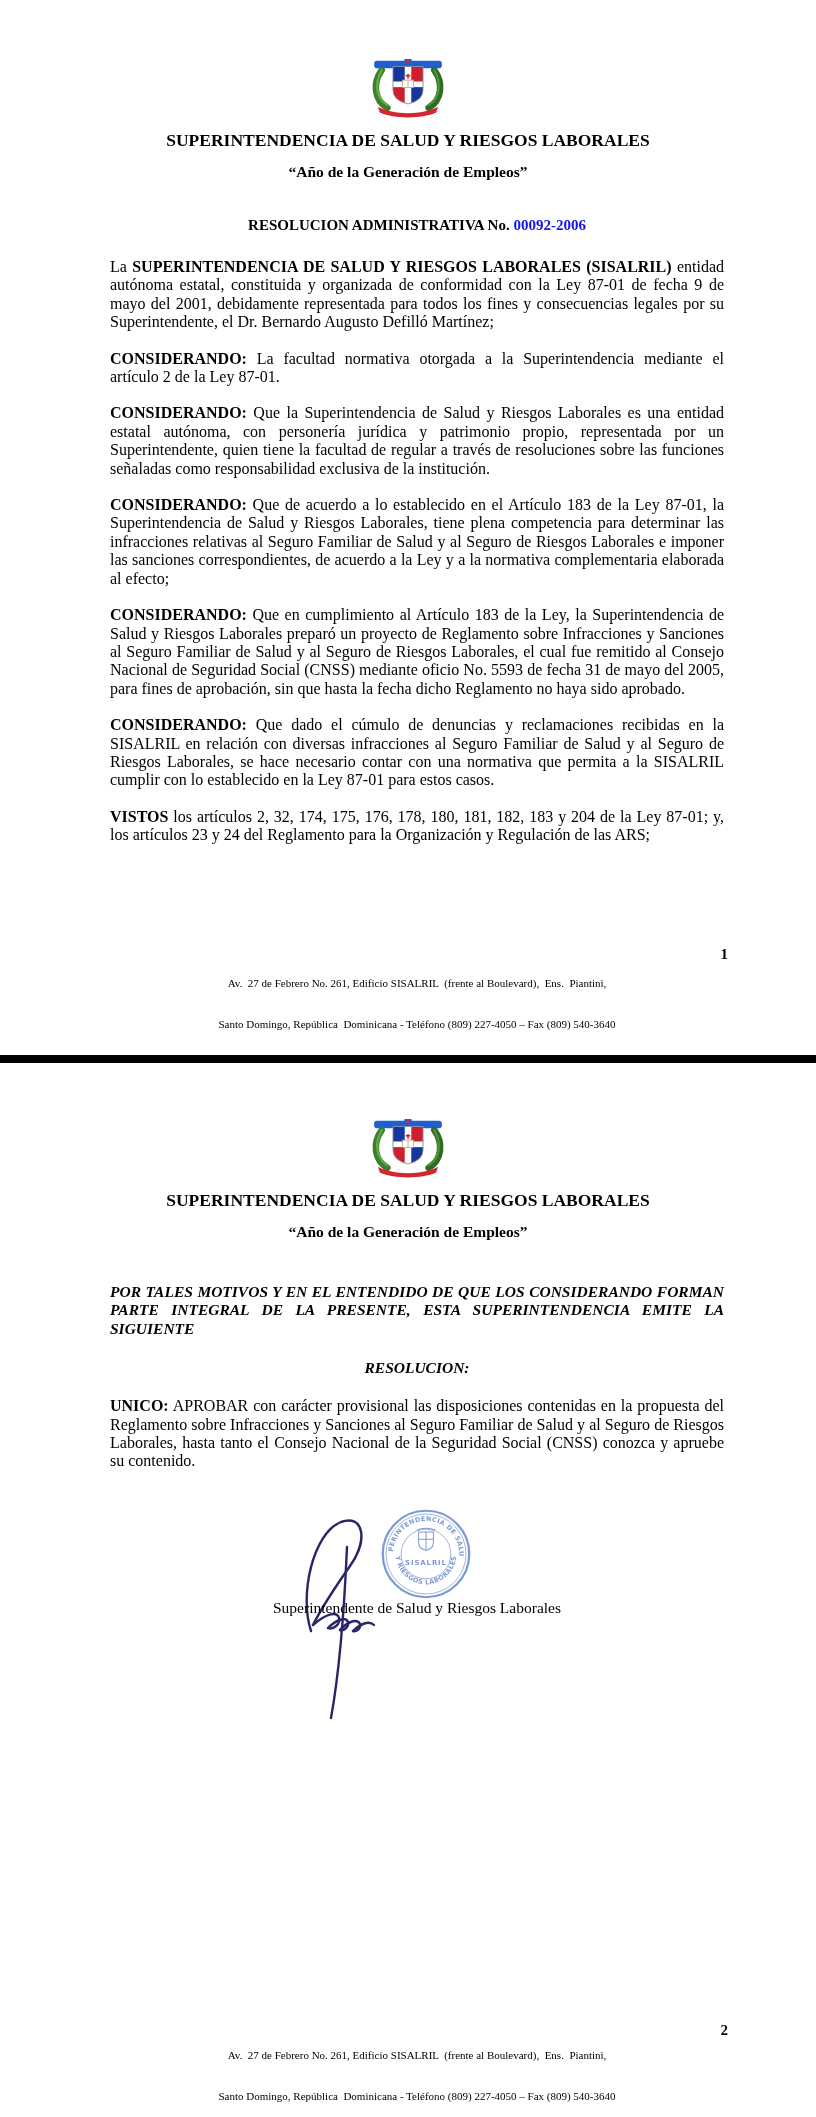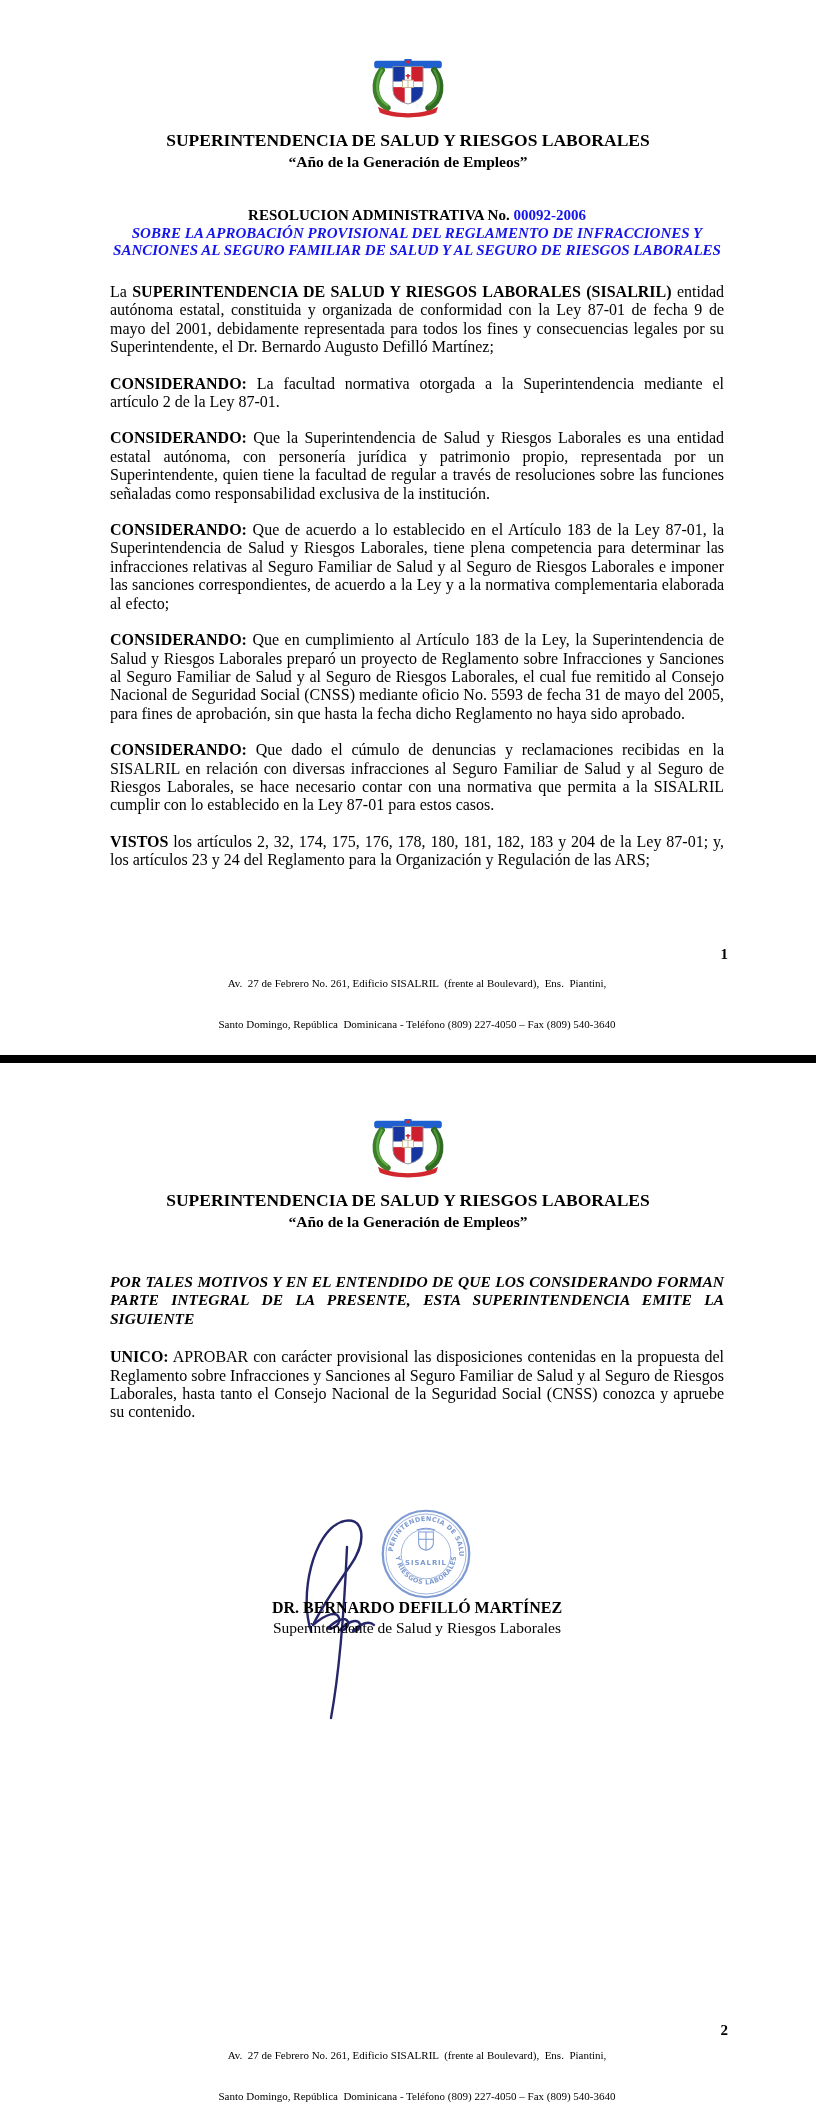--- a/index.html
+++ b/index.html
@@ -8,21 +8,21 @@
   .page{position:relative;width:816px;background:#fff;overflow:hidden;}
   .page-1{height:1055px;}
   .page-2{height:1054px;}
   .page-divider{width:816px;height:8px;background:#000;}
   
   .page-header{text-align:center;}
   .pad-p1{padding-top:58px;}
   .pad-p2{padding-top:55px;}
   .arms{width:92px;height:62px;display:inline-block;}
   .org-name{font-size:17.5px;font-weight:bold;margin-top:6px;line-height:21px;}
-  .motto{font-size:15.5px;font-weight:bold;margin-top:2px;line-height:18px;}
+  .motto{font-size:15.5px;font-weight:bold;margin-top:12px;line-height:18px;}
   
   .col{margin-left:110px;margin-right:92px;}
   
   .res-line{margin-top:36px;text-align:center;font-weight:bold;font-size:15px;line-height:17px;}
   .res-num{color:#1414ec;}
   .res-subtitle{margin-top:1px;text-align:center;font-weight:bold;font-style:italic;font-size:15px;line-height:17px;color:#1414ec;}
   
   .paras{margin-top:24px;}
   .para{font-size:16px;line-height:18.4px;text-align:justify;margin:0 0 18px 0;}
   .para b{font-weight:bold;}
@@ -104,21 +104,20 @@
     <div class="page-header pad-p1">
       <svg class="arms">
           <use href="#coat-of-arms"></use>
         </svg>
       <div class="org-name">SUPERINTENDENCIA DE SALUD Y RIESGOS LABORALES</div>
       <div class="motto">“Año de la Generación de Empleos”</div>
     </div>
 
     <div class="col">
       <div class="res-line"><span>RESOLUCION ADMINISTRATIVA No. </span><span class="res-num">00092-2006</span></div>
-      <div class="res-subtitle">SOBRE LA APROBACIÓN PROVISIONAL DEL REGLAMENTO DE INFRACCIONES Y SANCIONES AL SEGURO FAMILIAR DE SALUD Y AL SEGURO DE RIESGOS LABORALES</div>
       <div class="paras">
           <p class="para"><span>La </span><b>SUPERINTENDENCIA DE SALUD Y RIESGOS LABORALES (SISALRIL)</b><span> entidad autónoma estatal, constituida y organizada de conformidad con la Ley 87-01 de fecha 9 de mayo del 2001, debidamente representada para todos los fines y consecuencias legales por su Superintendente, el Dr. Bernardo Augusto Defilló Martínez;</span></p>
           <p class="para"><b>CONSIDERANDO:</b><span> La facultad normativa otorgada a la Superintendencia mediante el artículo 2 de la Ley 87-01.</span></p>
           <p class="para"><b>CONSIDERANDO:</b><span> Que la Superintendencia de Salud y Riesgos Laborales es una entidad estatal autónoma, con personería jurídica y patrimonio propio, representada por un Superintendente, quien tiene la facultad de regular a través de resoluciones sobre las funciones señaladas como responsabilidad exclusiva de la institución.</span></p>
           <p class="para"><b>CONSIDERANDO:</b><span> Que de acuerdo a lo establecido en el Artículo 183 de la Ley 87-01, la Superintendencia de Salud y Riesgos Laborales,  tiene plena competencia para determinar las infracciones relativas al Seguro Familiar de Salud y al Seguro de Riesgos Laborales e imponer las sanciones correspondientes, de acuerdo a la Ley y a la normativa complementaria elaborada al efecto;</span></p>
           <p class="para"><b>CONSIDERANDO:</b><span> Que en cumplimiento al Artículo 183 de la Ley, la Superintendencia de Salud y Riesgos Laborales preparó un  proyecto de Reglamento sobre Infracciones y Sanciones al Seguro Familiar de Salud y al Seguro de Riesgos Laborales, el cual fue remitido al Consejo Nacional de Seguridad Social (CNSS) mediante oficio No. 5593 de fecha 31 de mayo del 2005, para fines de aprobación, sin que hasta la fecha dicho Reglamento no haya sido aprobado.</span></p>
           <p class="para"><b>CONSIDERANDO:</b><span> Que dado el cúmulo de denuncias y reclamaciones recibidas en la SISALRIL en relación con diversas infracciones al Seguro Familiar de Salud y al Seguro de Riesgos Laborales, se hace necesario contar con una normativa que permita a la SISALRIL cumplir con lo establecido en la Ley 87-01 para estos casos.</span></p>
           <p class="para"><b>VISTOS</b><span>  los artículos 2, 32, 174, 175, 176, 178, 180, 181, 182, 183 y 204 de la Ley 87-01; y, los artículos 23 y 24 del Reglamento para la Organización y Regulación de las ARS;</span></p>
         </div>
     </div>
@@ -137,20 +136,21 @@
     <div class="page-header pad-p2">
       <svg class="arms">
           <use href="#coat-of-arms"></use>
         </svg>
       <div class="org-name">SUPERINTENDENCIA DE SALUD Y RIESGOS LABORALES</div>
       <div class="motto">“Año de la Generación de Empleos”</div>
     </div>
 
     <div class="col">
       <div class="motives">POR TALES MOTIVOS Y EN EL ENTENDIDO DE QUE LOS CONSIDERANDO FORMAN PARTE INTEGRAL DE LA PRESENTE, ESTA SUPERINTENDENCIA EMITE LA SIGUIENTE</div>
+      <div class="res-heading">RESOLUCION:</div>
       <div class="paras paras-p2">
           <p class="para"><b>UNICO:</b><span> APROBAR con carácter provisional las disposiciones contenidas en la propuesta del Reglamento  sobre Infracciones y Sanciones al Seguro Familiar de Salud y al Seguro de Riesgos Laborales, hasta tanto el Consejo Nacional de la Seguridad Social (CNSS) conozca y apruebe su contenido.</span></p>
         </div>
     </div>
 
     <svg class="seal-box" viewBox="0 0 100 100">
         <use href="#sisalril-seal"></use>
       </svg>
 
     <svg class="sig-box" viewBox="0 0 115 212">
@@ -158,21 +158,20 @@
         <path d="M28,118 C16,82 30,20 58,9 C80,1 86,26 67,53 C53,73 37,98 30,112"></path>
         <path d="M30,112 C44,100 54,98 56,105 C58,111 50,117 45,115"></path>
         <path d="M45,115 C53,107 63,103 65,109 C66,114 61,118 57,117"></path>
         <path d="M57,117 C64,109 74,105 77,111 C78,116 73,119 70,118"></path>
         <path d="M70,118 C77,111 86,107 91,112"></path>
         <path d="M64,34 C62,80 58,150 48,205"></path>
       </g>
     </svg>
 
     <div class="signer">
-      <div class="signer-name">DR. BERNARDO DEFILLÓ MARTÍNEZ</div>
       <div class="signer-title">Superintendente de Salud y Riesgos Laborales</div>
     </div>
 
     <div class="footer footer-p2">
       <div>Av.  27 de Febrero No. 261, Edificio SISALRIL  (frente al Boulevard),  Ens.  Piantini,</div>
       <div>Santo Domingo, República  Dominicana - Teléfono (809) 227-4050 – Fax (809) 540-3640</div>
       
     </div>
     <div class="page-num page-num-abs2">2</div>
   </section>

